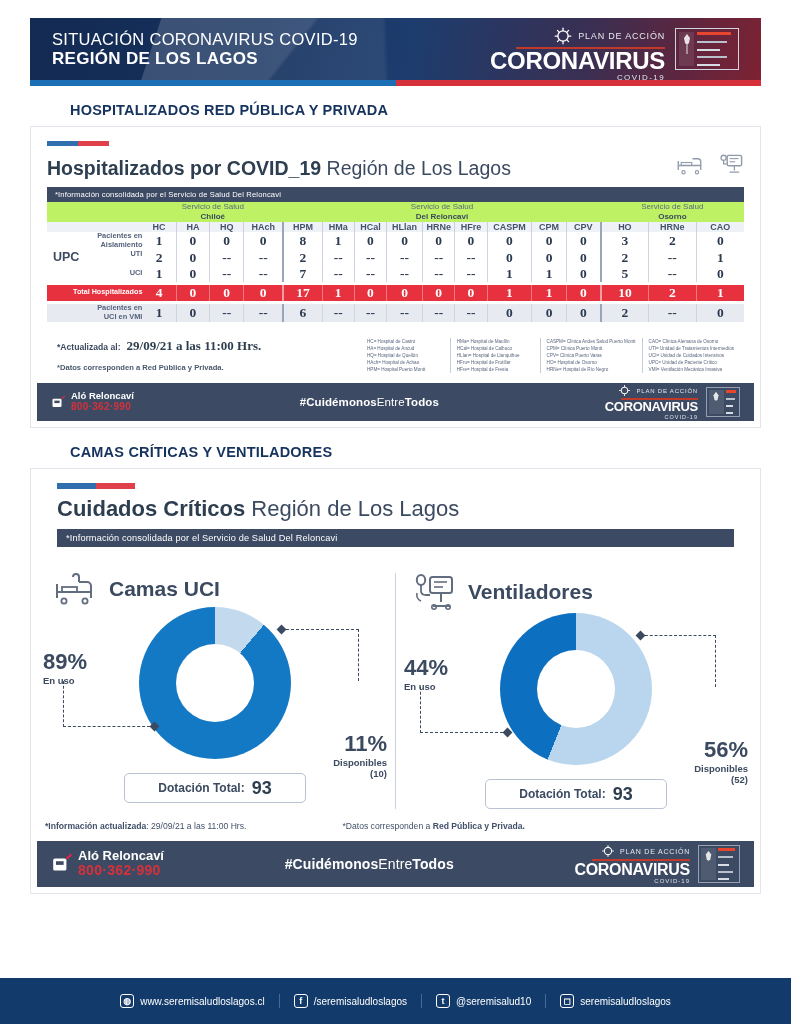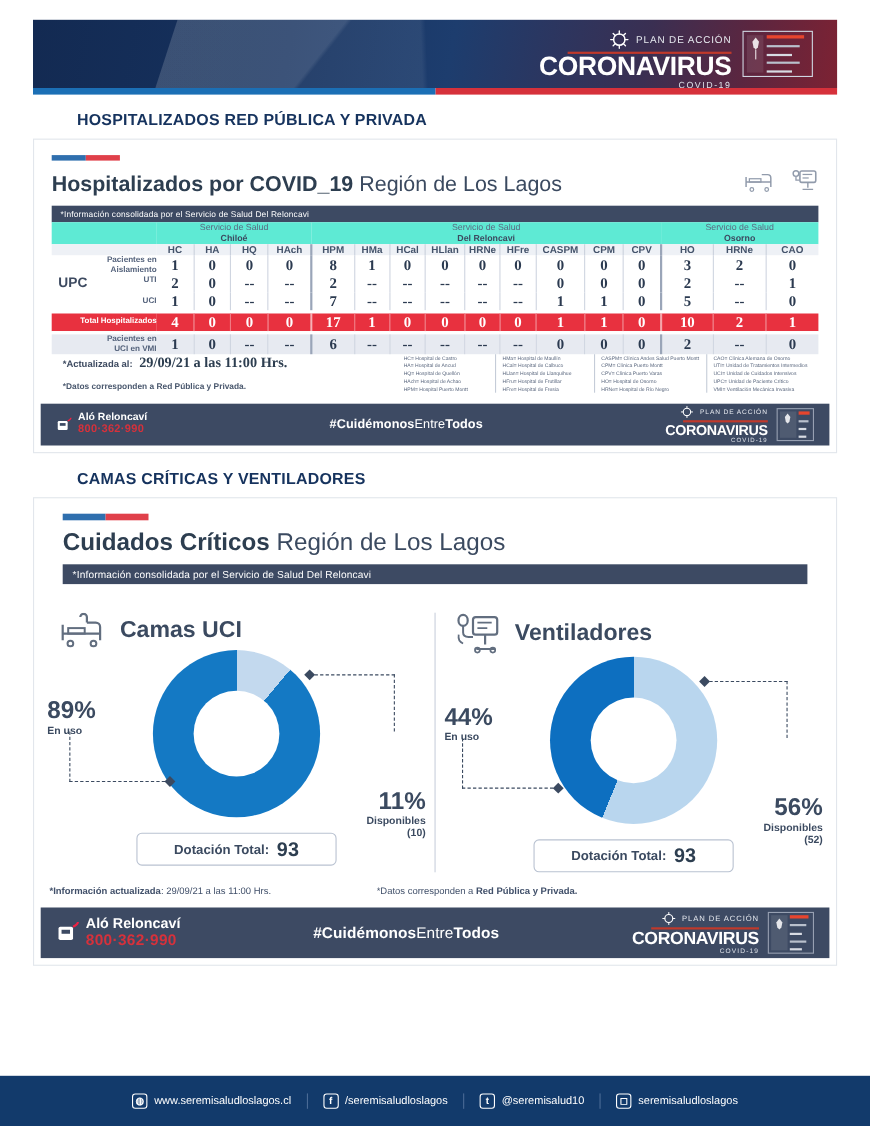--- a/index.html
+++ b/index.html
@@ -78,21 +78,21 @@
   .ic-subbar{
     background:#3d4a63; color:#fff; font-size:7.6px; font-weight:400;
     padding:3px 8px; margin-top:7px; letter-spacing:.15px;
   }
 
   
   table.hosp{ width:100%; border-collapse:collapse; table-layout:fixed; margin-top:0; }
   table.hosp td, table.hosp th{ padding:0; }
   .grp-cell{
     font-size:8px; color:#5b6880; text-align:center; font-weight:400;
-    padding:5px 0 4px 0; line-height:1.25; background:#5eead4;
+    padding:5px 0 4px 0; line-height:1.25; background:#bef264;
   }
   .grp-cell b{ display:block; font-weight:700; color:#3c4a60; }
   .abbr-row td{
     font-size:9px; font-weight:700; color:#44536b; text-align:center;
     background:#eef1f6; padding:5px 0 5px 0; border-right:1px solid #c9d0dc;
   }
   .abbr-row td.lastingrp{ border-right:2px solid #9aa5b8; }
   .abbr-row td.noline{ border-right:none; }
 
   .rowlabel{
@@ -107,21 +107,21 @@
   td.num.noline{ border-right:none; }
   tr.total td.num{ background:#e8313f; color:#fff; border-right:1px solid #f07a83; }
   tr.total td.num.lastingrp{ border-right:2px solid #ffffff85; }
   tr.total td.num.noline{ border-right:none; }
   tr.total .rowlabel{ background:#e8313f; color:#fff; font-size:7.2px; }
   tr.vmi td.num{ background:#e7eaf1; }
   tr.vmi .rowlabel{ background:#e7eaf1; }
   tr.sep td{ height:3px; padding:0; background:#fff; }
 
   
-  .notes{ display:flex; padding:0 4px 10px 4px; gap:10px; align-items:flex-start; }
+  .notes{ display:flex; padding:16px 4px 10px 4px; gap:10px; align-items:flex-start; }
   .notes-left{ width:300px; padding-left:6px; }
   .upd-line{ font-size:8.6px; font-weight:700; color:#3d4a60; display:flex; align-items:baseline; gap:6px; }
   .upd-line .big{ font-size:13px; font-weight:700; color:#2d3e50; font-family:"Liberation Serif", serif; }
   .priv-line{ font-size:7.6px; color:#4a5costume; color:#4a586e; font-weight:700; margin-top:9px; }
   .legend-cols{ flex:1; display:flex; gap:0; }
   .legend-col{ flex:1; padding:0 6px; border-left:1px solid #c5ccd8; }
   .legend-col:first-child{ border-left:none; }
   .legend-col div{ font-size:4.6px; color:#5a6running; color:#5a677e; line-height:1.55; white-space:nowrap; }
 
   
@@ -189,20 +189,24 @@
   .pf-item{ display:flex; align-items:center; gap:6px; padding:0 14px; border-right:1px solid #4a6a95; color:#fff; font-size:10px; }
   .pf-item:last-child{ border-right:none; }
   .pf-ico{ width:14px; height:14px; border:1px solid #fff; border-radius:3px; display:flex; align-items:center; justify-content:center; font-size:9px; font-weight:800; color:#fff; }
 </style>
 </head>
 <body>
 
 <div class="banner">
   <div class="swoosh"></div>
 
+  <div class="banner-title">
+    <span class="l1">SITUACIÓN CORONAVIRUS COVID-19</span>
+    <span class="l2">REGIÓN DE LOS LAGOS</span>
+  </div>
 
   <div class="banner-logo">
     <div class="pda-row">
       <svg class="virus-ico" viewBox="0 0 24 24">
         <circle cx="12" cy="12" r="6.2" fill="none" stroke="#ffffff" stroke-width="1.6"></circle>
         <g stroke="#ffffff" stroke-width="1.5" stroke-linecap="round">
           <line x1="12" y1="5.8" x2="12" y2="2.6"></line>
             <line x1="12" y1="18.2" x2="12" y2="21.4"></line>
           <line x1="5.8" y1="12" x2="2.6" y2="12"></line>
             <line x1="18.2" y1="12" x2="21.4" y2="12"></line>

